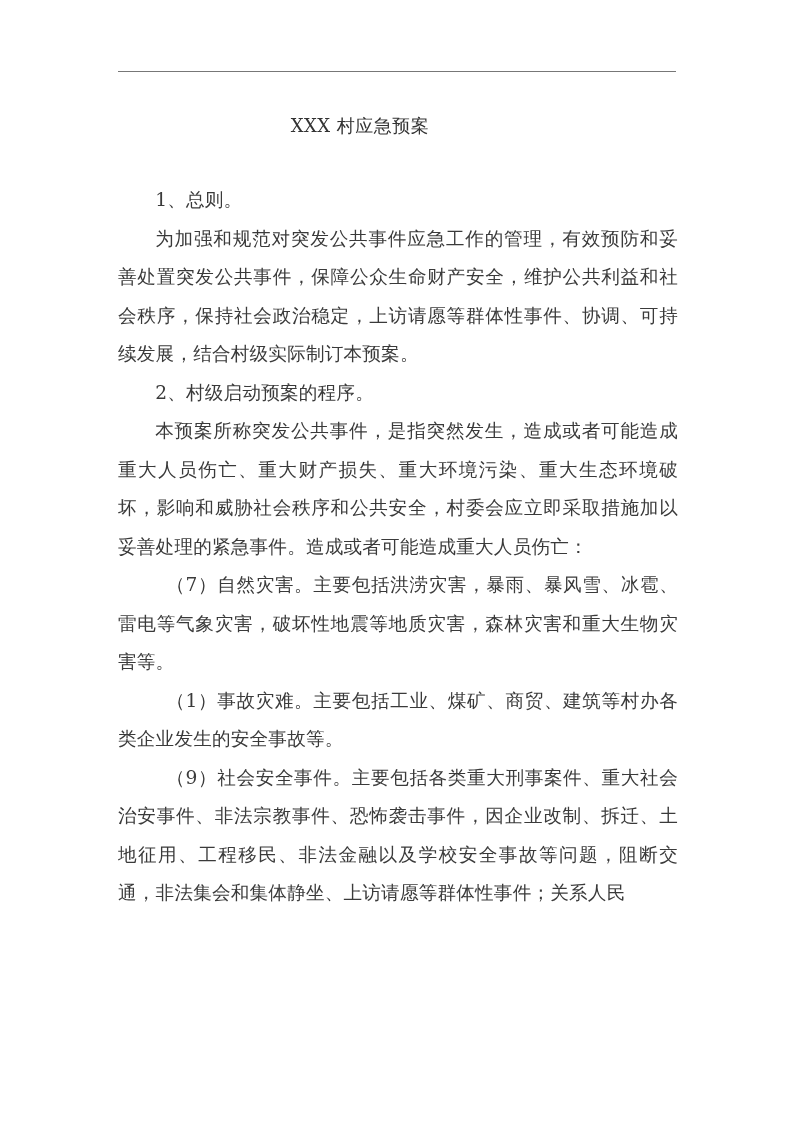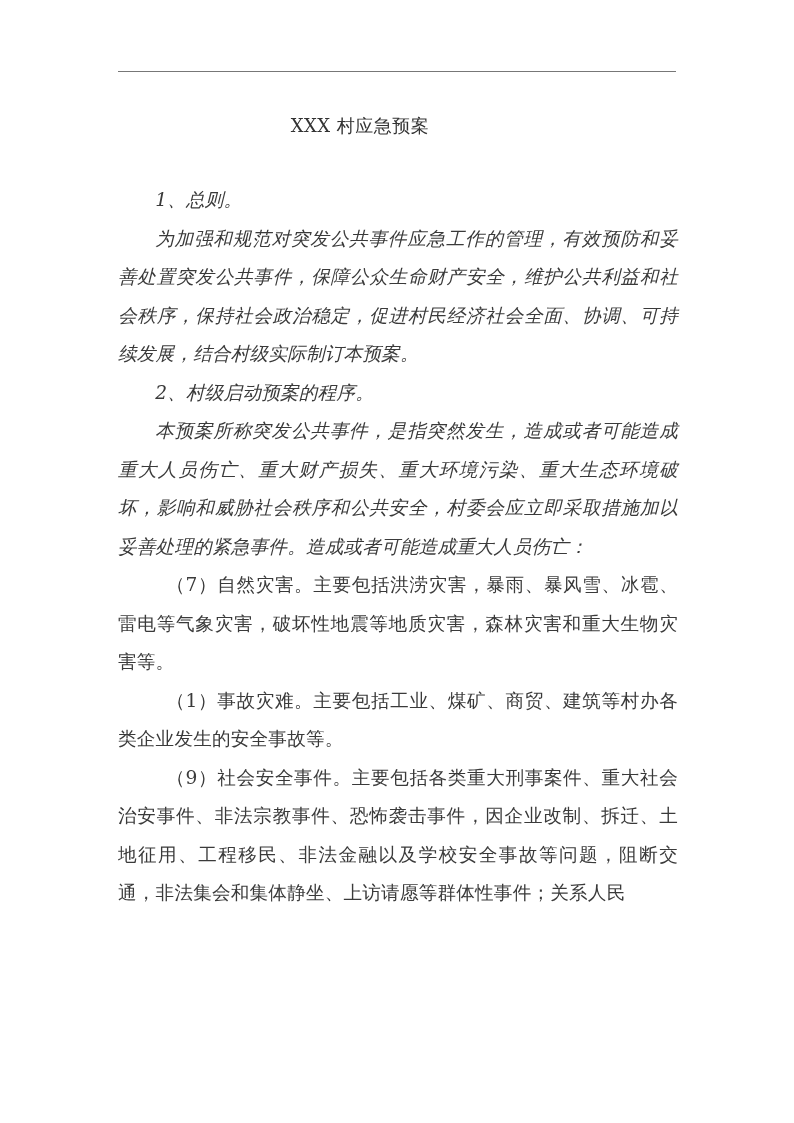--- a/index.html
+++ b/index.html
@@ -5,30 +5,30 @@
     html, body { margin: 0; padding: 0; background: #ffffff; }
     body { width: 794px; height: 1123px; position: relative; overflow: hidden;
       font-family: "DejaVu Serif", "Liberation Serif", serif; color: #3a3a3a; }
     .header-rule { position: absolute; left: 118px; top: 71px; width: 558px; height: 0;
       border-top: 1px solid #777; }
     .title { position: absolute; left: 0; width: 720px; top: 114px; text-align: center;
       font-size: 18px; color: #333; letter-spacing: 0.5px; }
     .body { position: absolute; left: 118px; top: 181px; width: 560px; }
     .p { font-size: 18.6px; line-height: 38.5px; margin: 0; text-align: justify;
       text-align-last: left; letter-spacing: 0.2px; }
-    .indent { text-indent: 2em; font-style: italic; }
+    .indent { text-indent: 2em; }
     .indent3 { text-indent: 2.6em; }
   </style>
 </head>
 <body>
 
 <div class="header-rule"></div>
 <div class="title">XXX 村应急预案</div>
 
 <div class="body">
   <p class="p indent">1、总则。</p>
-  <p class="p indent">为加强和规范对突发公共事件应急工作的管理，有效预防和妥善处置突发公共事件，保障公众生命财产安全，维护公共利益和社会秩序，保持社会政治稳定，促进村民经济社会全面、协调、可持续发展，结合村级实际制订本预案。</p>
+  <p class="p indent">为加强和规范对突发公共事件应急工作的管理，有效预防和妥善处置突发公共事件，保障公众生命财产安全，维护公共利益和社会秩序，保持社会政治稳定，上访请愿等群体性事件、协调、可持续发展，结合村级实际制订本预案。</p>
   <p class="p indent">2、村级启动预案的程序。</p>
   <p class="p indent">本预案所称突发公共事件，是指突然发生，造成或者可能造成重大人员伤亡、重大财产损失、重大环境污染、重大生态环境破坏，影响和威胁社会秩序和公共安全，村委会应立即采取措施加以妥善处理的紧急事件。造成或者可能造成重大人员伤亡：</p>
   <p class="p indent3">（7）自然灾害。主要包括洪涝灾害，暴雨、暴风雪、冰雹、雷电等气象灾害，破坏性地震等地质灾害，森林灾害和重大生物灾害等。</p>
   <p class="p indent3">（1）事故灾难。主要包括工业、煤矿、商贸、建筑等村办各类企业发生的安全事故等。</p>
   <p class="p indent3">（9）社会安全事件。主要包括各类重大刑事案件、重大社会治安事件、非法宗教事件、恐怖袭击事件，因企业改制、拆迁、土地征用、工程移民、非法金融以及学校安全事故等问题，阻断交通，非法集会和集体静坐、上访请愿等群体性事件；关系人民</p>
 </div>
 
 </body></html>

